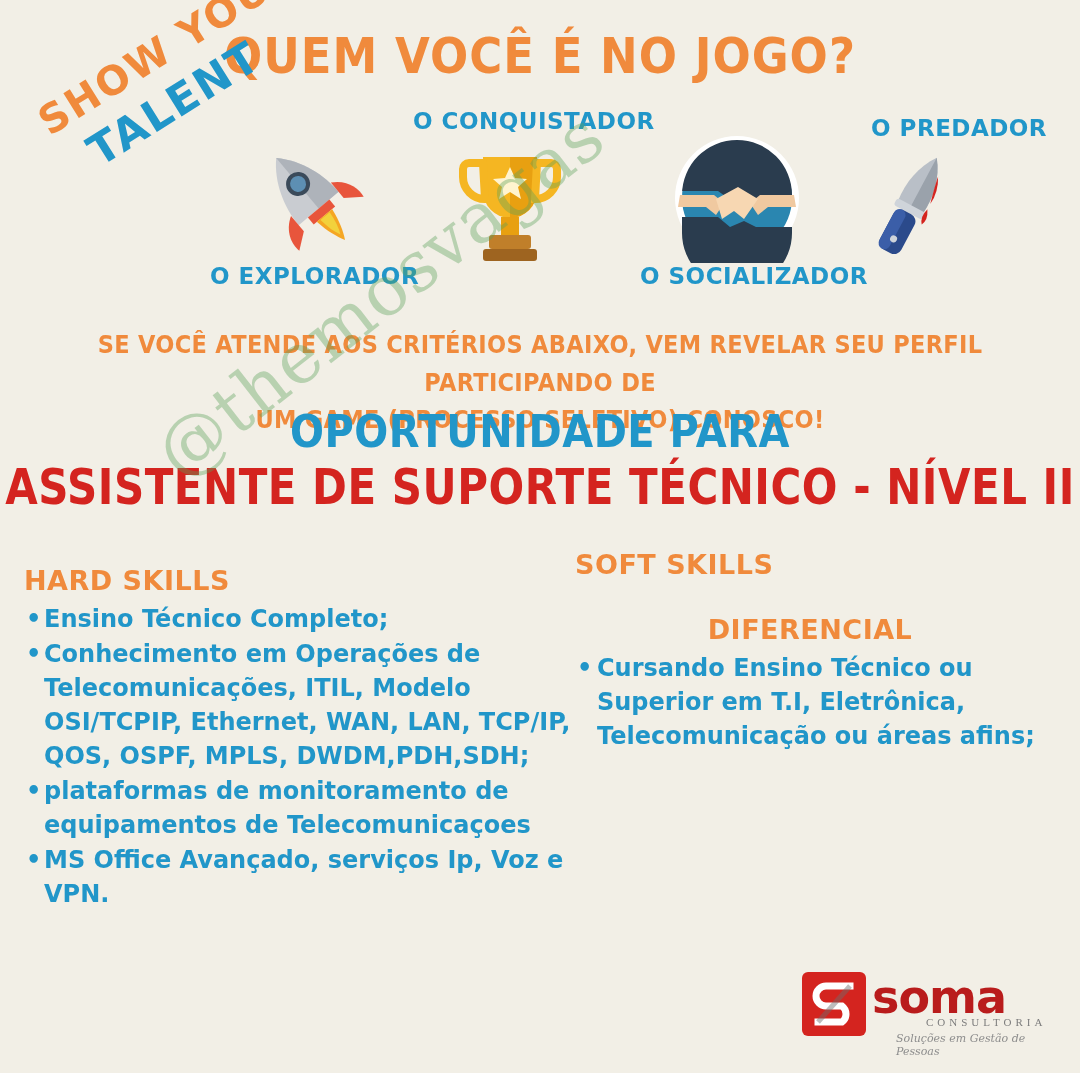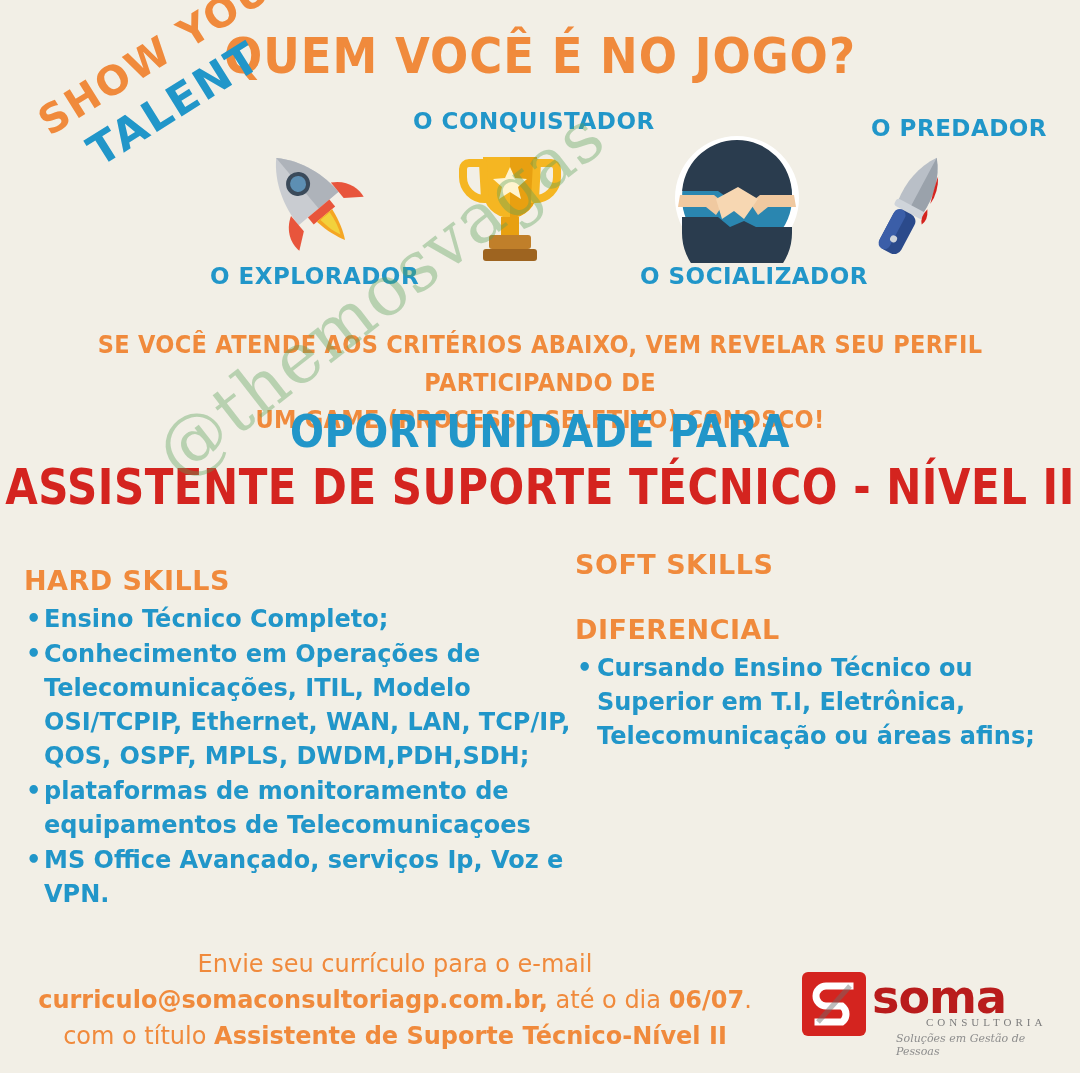--- a/index.html
+++ b/index.html
@@ -138,21 +138,21 @@
   .sec-head {
     font-family: "DejaVu Sans", sans-serif;
     font-weight: bold;
     font-size: 27px;
     color: #f08a3c;
     letter-spacing: 0.5px;
     margin-bottom: 6px;
     margin-top: 41px;
   }
   .sec-head.soft { margin-top: 9px; }
-  .sec-head.dif { margin-top: 34px; }
+  .sec-head.dif { margin-top: 34px; text-align: center; }
 
   ul.bullets {
     list-style: none;
     margin: 0;
     padding: 0;
   }
   ul.bullets li {
     position: relative;
     font-family: "DejaVu Sans", sans-serif;
     font-weight: bold;
@@ -337,29 +337,20 @@
 
   <div class="col-right">
     <div class="sec-head soft">SOFT SKILLS</div>
 
     <div class="sec-head dif">DIFERENCIAL</div>
     <ul class="bullets">
       <li>Cursando Ensino Técnico ou Superior em T.I, Eletrônica, Telecomunicação ou áreas afins;</li>
     </ul>
   </div>
 
-  <div class="footer">
-    <div class="l1">Envie seu currículo para o e-mail</div>
-    <div class="l2">
-      <b>curriculo@somaconsultoriagp.com.br,</b><span> até o dia </span><b>06/07</b><span>.</span>
-    </div>
-    <div class="l3">
-      <span>com o título </span><b>Assistente de Suporte Técnico-Nível II</b>
-    </div>
-  </div>
 
   <div class="logo">
     <svg width="68" height="68" viewBox="0 0 68 68" style="position:absolute;left:0;top:2px;">
       <rect x="2" y="2" width="64" height="64" rx="6" fill="#d4241f"></rect>
       <path d="M50 16 H26 a10 10 0 0 0 0 20 h16 a10 10 0 0 1 0 16 H18" fill="none" stroke="#ffffff" stroke-width="7" stroke-linecap="square"></path>
       <path d="M50 16 L18 52" stroke="#6e6e6e" stroke-width="5" opacity="0.45"></path>
     </svg>
     <div class="logo-word">soma</div>
     <div class="logo-sub1">CONSULTORIA</div>
     <div class="logo-sub2">Soluções em Gestão de Pessoas</div>

